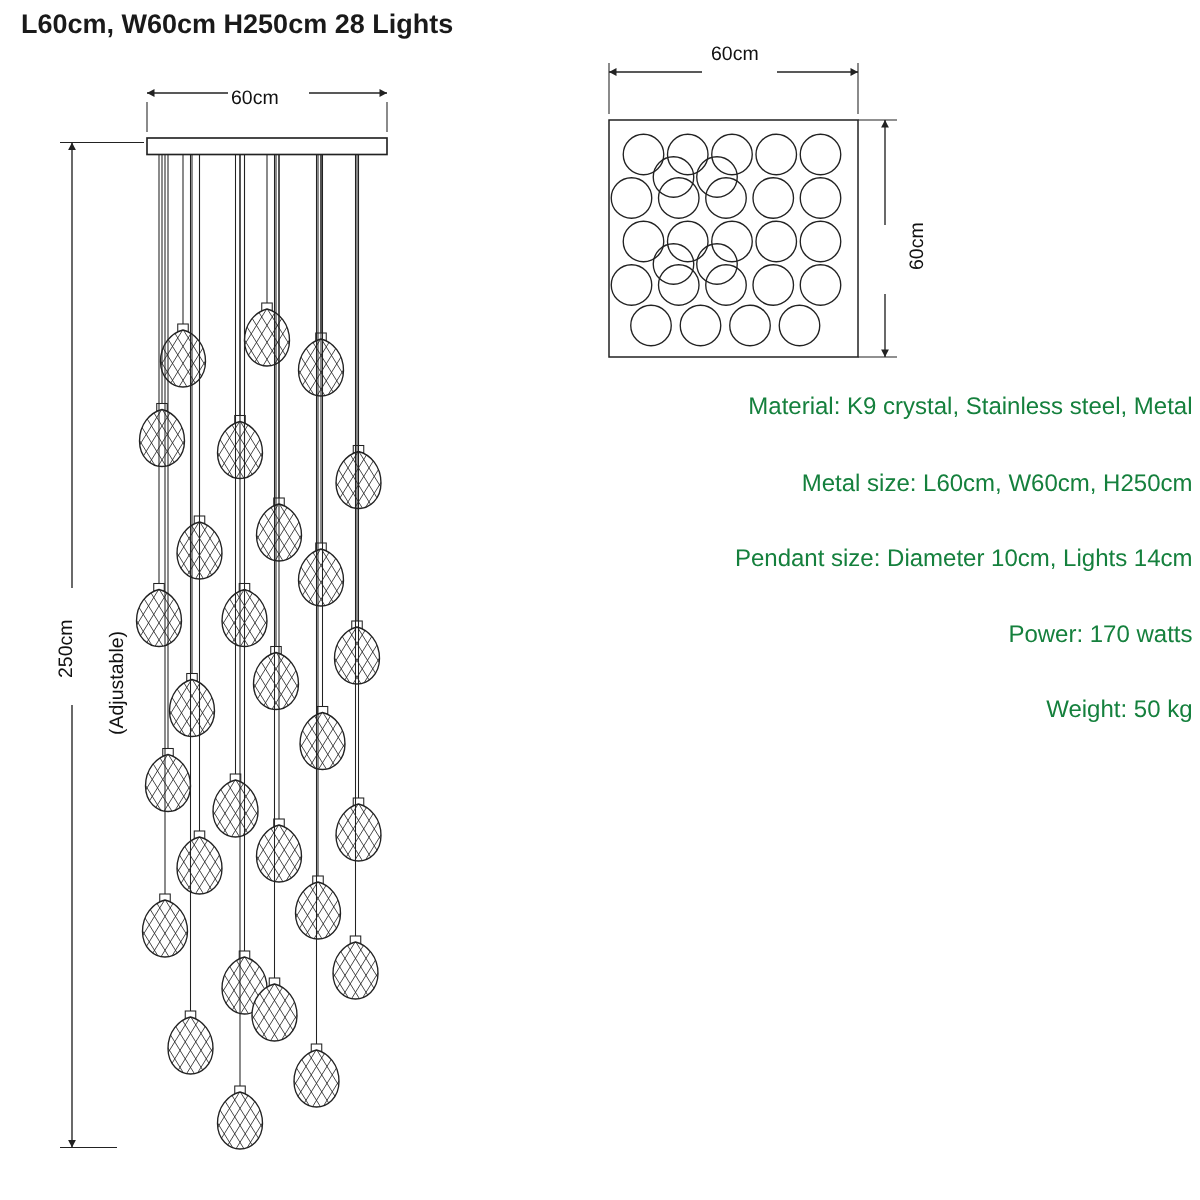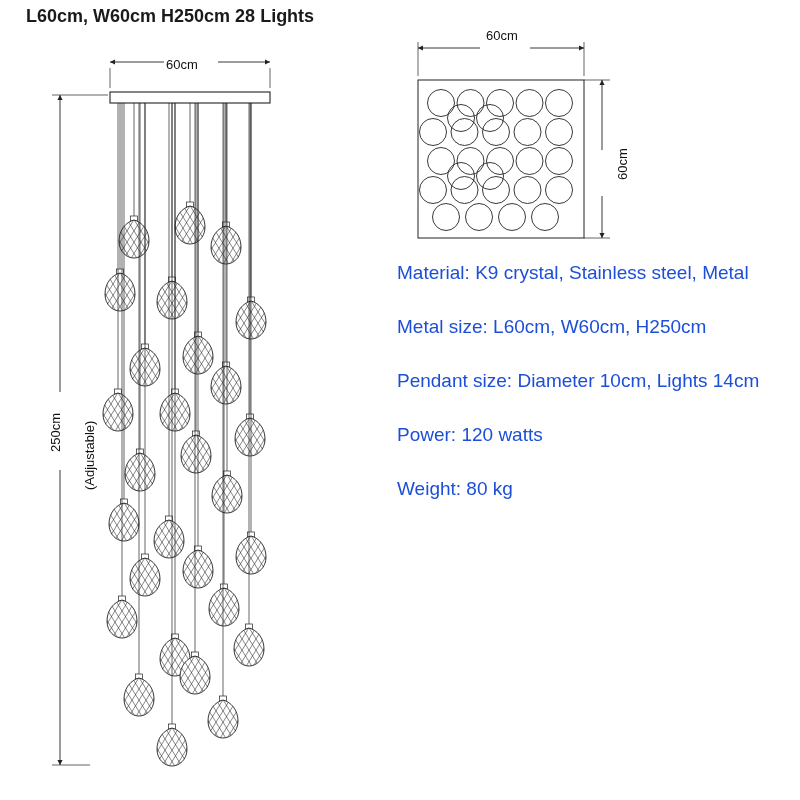--- a/index.html
+++ b/index.html
@@ -10,21 +10,21 @@
   body {
     width: 800px;
     height: 800px;
     position: relative;
     font-family: "Liberation Sans", sans-serif;
     color: #1a1a1a;
     overflow: hidden;
   }
   .page {
     position: absolute;
-    left: 12px; top: 0;
+    left: 0; top: 0;
     width: 704px;
     height: 800px;
   }
   #title {
     position: absolute;
     left: 14px;
     top: 6px;
     font-size: 18px;
     font-weight: bold;
     letter-spacing: 0px;
@@ -53,25 +53,26 @@
     transform: rotate(-90deg);
   }
   
   #specs {
     position: absolute;
     left: 385px;
     top: 263px;
     width: 410px;
   }
   #specs .spec-line {
-    font-size: 19px;
-    color: #1d4ed8;
+    font-size: 16px;
+    color: #15803d;
     margin-bottom: 33px;
     white-space: nowrap;
     line-height: 1.1;
+    text-align: right;
   }
 </style>
 </head>
 <body>
 
 <div class="page">
 
   <div id="title">L60cm, W60cm H250cm  28 Lights</div>
 
   <div class="dim-label" style="left:154px; top:57px;">60cm</div>
@@ -975,17 +976,17 @@
       <circle cx="449" cy="118" r="13.5" fill="none" stroke="#222222" stroke-width="0.9"></circle>
       <circle cx="478" cy="118" r="13.5" fill="none" stroke="#222222" stroke-width="0.9"></circle>
       <circle cx="449" cy="176" r="13.5" fill="none" stroke="#222222" stroke-width="0.9"></circle>
       <circle cx="478" cy="176" r="13.5" fill="none" stroke="#222222" stroke-width="0.9"></circle>
     </svg>
 
   <div id="specs">
       <div class="spec-line">Material: K9 crystal, Stainless steel, Metal</div>
       <div class="spec-line">Metal size: L60cm, W60cm, H250cm</div>
       <div class="spec-line">Pendant size: Diameter 10cm, Lights 14cm</div>
-      <div class="spec-line">Power:  120 watts</div>
-      <div class="spec-line">Weight:  80 kg</div>
+      <div class="spec-line">Power:  170 watts</div>
+      <div class="spec-line">Weight:  50 kg</div>
     </div>
 
 </div>
 
 </body></html>

